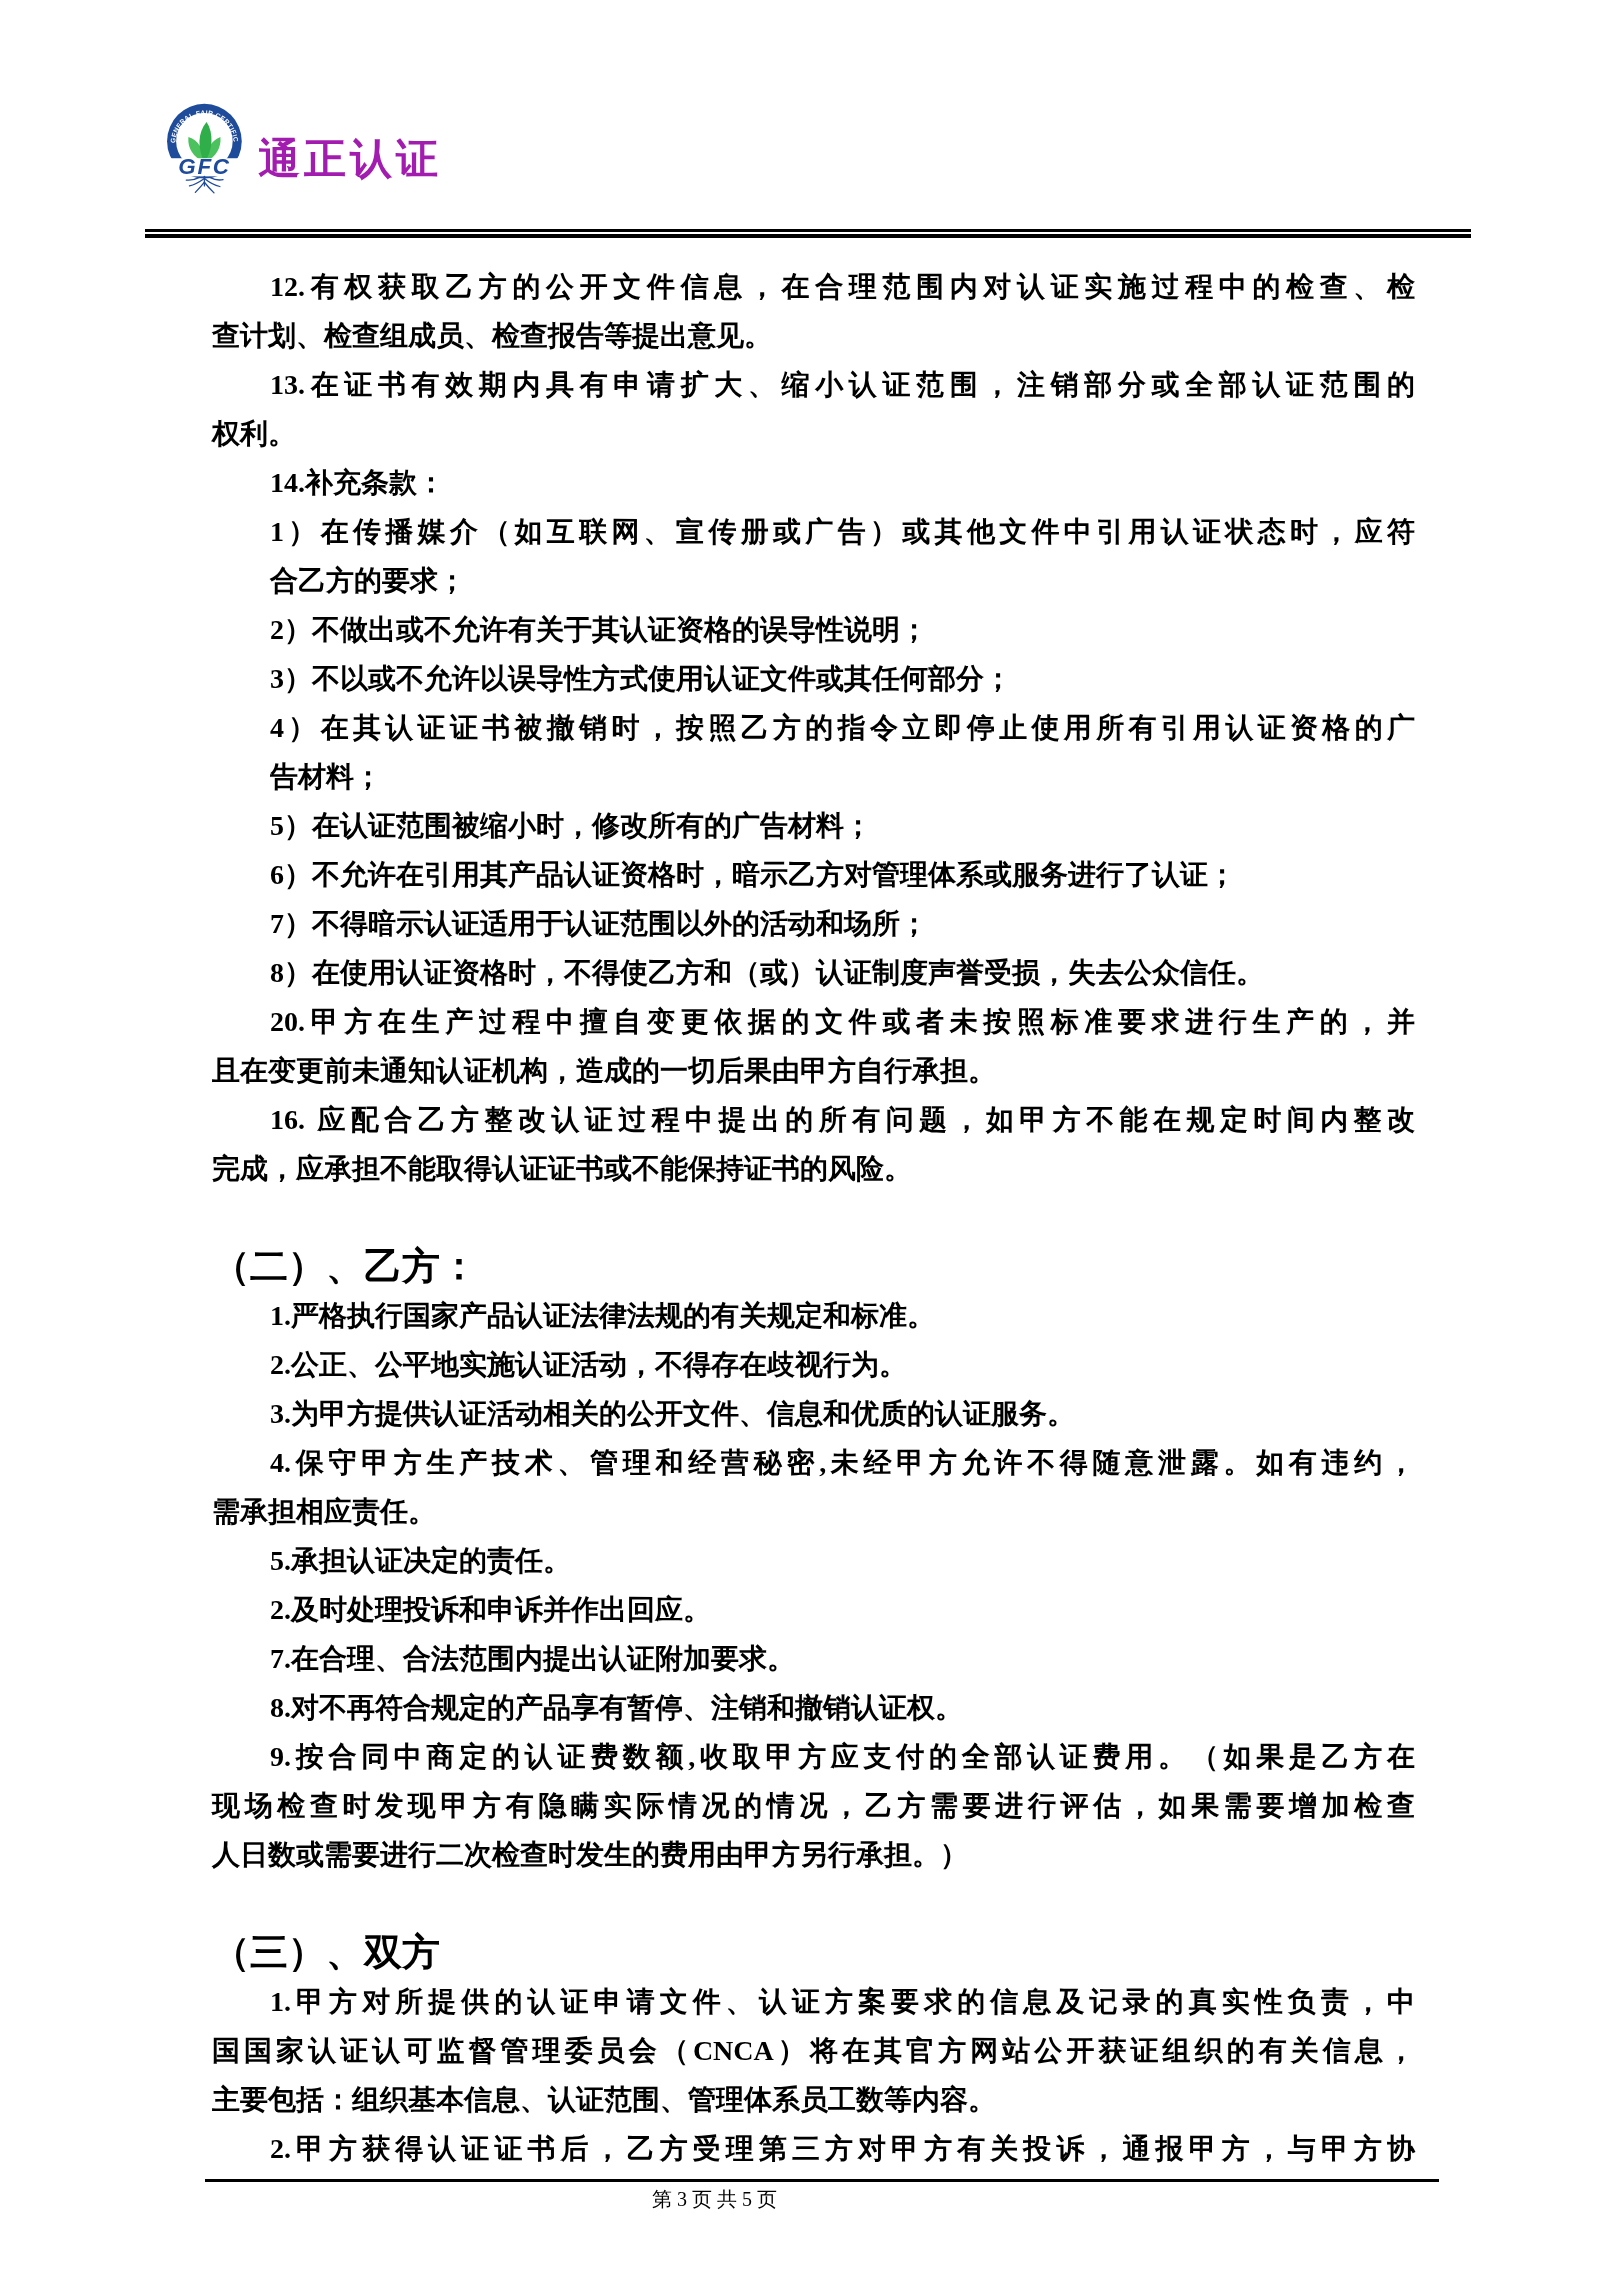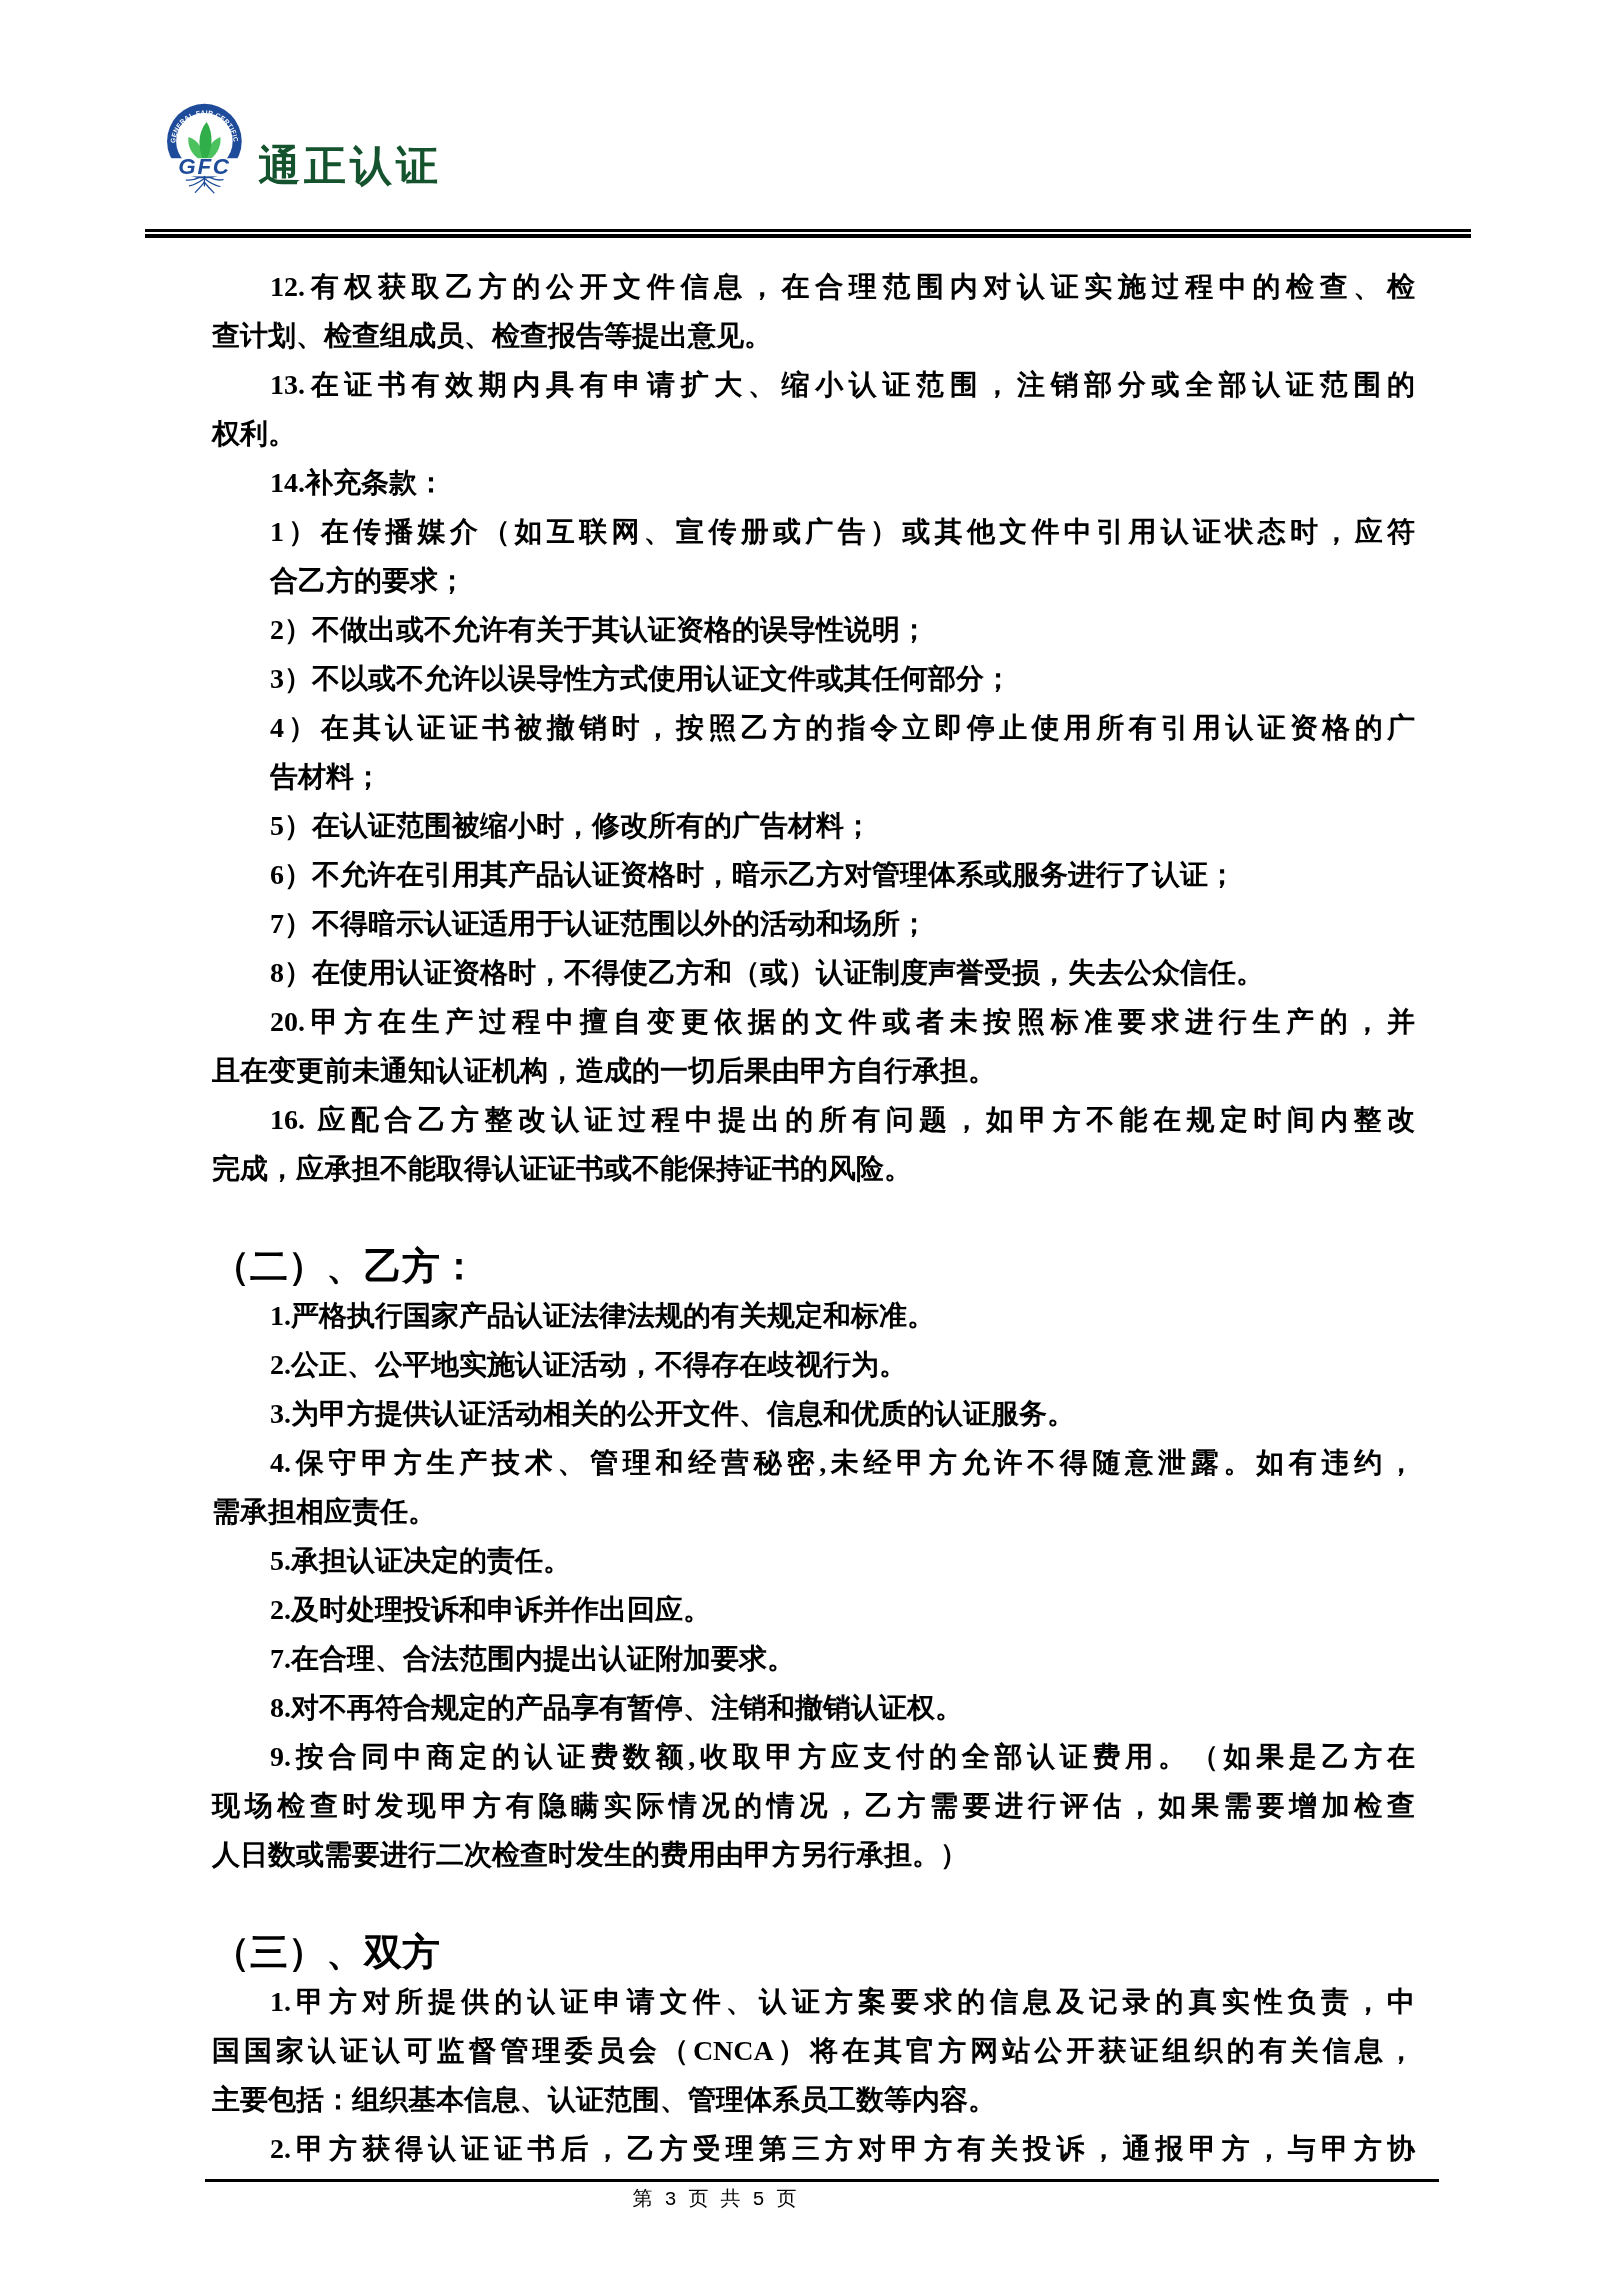--- a/index.html
+++ b/index.html
@@ -14,25 +14,25 @@
   }
 
   
   .logo-block { position: absolute; left: 166px; top: 98px; display: flex; align-items: center; }
   .emblem { display: block; }
   .wordmark {
     font-family: "Liberation Sans", "DejaVu Sans", sans-serif;
     font-weight: bold;
     font-size: 42px;
     letter-spacing: 3.9px;
-    color: #14532d;
+    color: #a21caf;
     margin-left: 12.2px;
     line-height: 1;
     position: relative;
-    top: 19px;
+    top: 12px;
     white-space: nowrap;
   }
   .header-rule { position: absolute; left: 145px; top: 229px; width: 1326px; }
   .header-rule .bar1 { height: 3.3px; background: #000; }
   .header-rule .gap  { height: 2.2px; background: #fff; }
   .header-rule .bar2 { height: 3.9px; background: #000; }
 
   
   .bodytext {
     position: absolute;
@@ -50,21 +50,21 @@
     font-family: "Liberation Sans", "DejaVu Sans", sans-serif;
     font-weight: bold;
     font-size: 38px;
   }
 
   
   .footer-rule { position: absolute; left: 205px; top: 2179px; width: 1234px; height: 3.3px; background: #000; }
   .page-num {
     position: absolute; left: 0; top: 2186px; width: 1429px;
     text-align: center; font-size: 20px; line-height: 27px;
-    font-family: Liberation Mono, monospace;
+    font-family: Liberation Serif, serif;
   }
 </style>
 </head>
 <body>
 
 <div class="page">
 
   <div class="logo-block">
     <svg class="emblem" width="80" height="97" viewBox="0 0 150 180" xmlns="http://www.w3.org/2000/svg">
       <circle cx="72" cy="80" r="70" fill="#1e4b9a"></circle>

